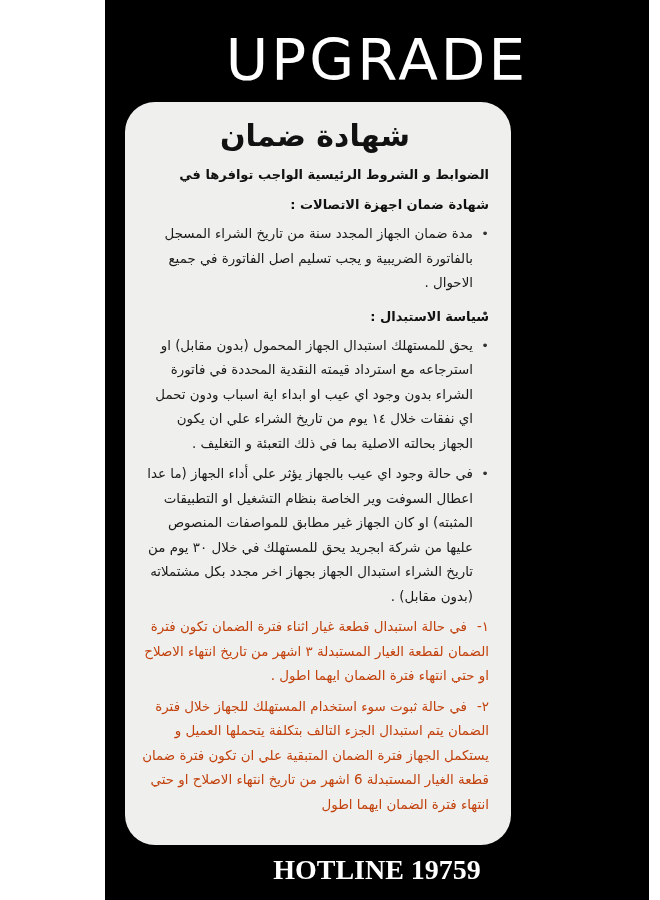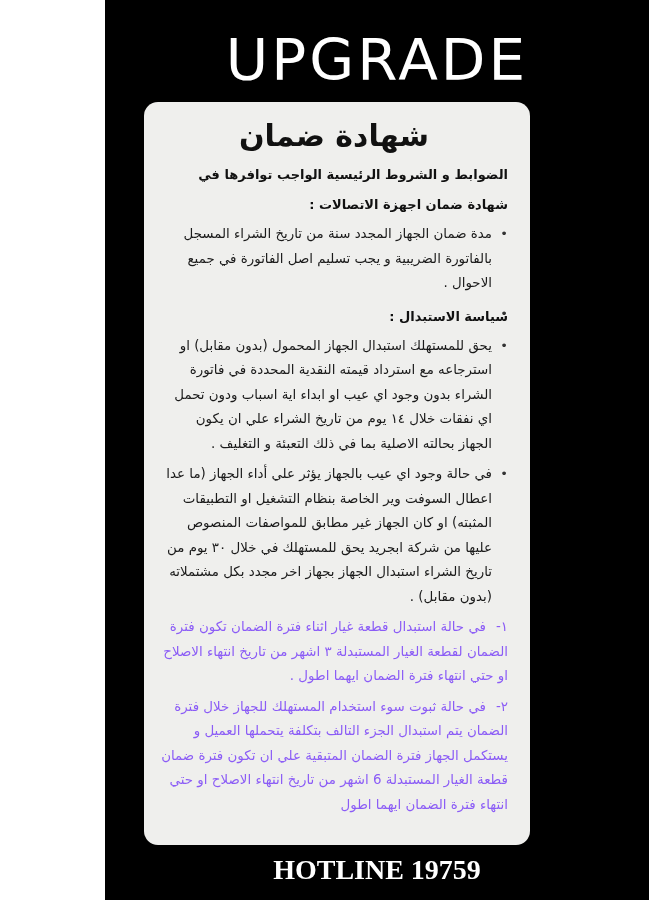--- a/index.html
+++ b/index.html
@@ -10,22 +10,22 @@
     .panel {
       position: absolute; left: 105px; top: 0; width: 544px; height: 900px; background: #000000;
     }
     .brand {
       position: absolute; left: 0; right: 0; top: 28px; text-align: center;
       color: #ffffff; font-family: "DejaVu Sans", sans-serif; font-weight: 400;
       font-size: 58px; letter-spacing: 3px; line-height: 64px;
       transform: scaleY(0.98);
     }
     .card {
-      position: absolute; left: 39px; top: 102px; width: 386px; height: 743px;
-      background: #efefed; border-radius: 14px; direction: rtl;
+      position: absolute; left: 20px; top: 102px; width: 386px; height: 743px;
+      background: #efefed; border-radius: 30px; direction: rtl;
       box-sizing: border-box; padding: 14px 22px 8px 16px; color: #111;
     }
     .cert-title {
       text-align: center; font-weight: bold; font-size: 30px; line-height: 40px; margin: 0 0 4px 0;
       letter-spacing: 1px;
     }
     .h {
       font-weight: bold; font-size: 13px; line-height: 30px; margin: 0;
     }
     ul.bul { list-style: none; margin: 2px 0 4px 0; padding: 0; }
@@ -33,21 +33,21 @@
       position: relative; font-size: 13.4px; line-height: 24.5px; padding-right: 16px;
       color: #1a1a1a; margin-bottom: 6px;
     }
     ul.bul li .dot {
       position: absolute; right: 0; top: 0; font-size: 13px; color: #333;
     }
     .sec2 { margin-top: 6px; }
     .sec3 { margin-top: 6px; }
     ol.num { list-style: none; margin: 0; padding: 0; }
     ol.num li {
-      font-size: 13.4px; line-height: 24.5px; color: #8b5cf6; margin-bottom: 6px;
+      font-size: 13.4px; line-height: 24.5px; color: #c2410c; margin-bottom: 6px;
     }
     ol.num li .n { margin-left: 10px; }
     .hotline {
       position: absolute; left: 0; right: 0; top: 852px; text-align: center;
       color: #ffffff; font-family: Liberation Serif, serif; font-weight: bold;
       font-size: 28px; line-height: 36px;
     }
   </style>
 </head>
 <body>

